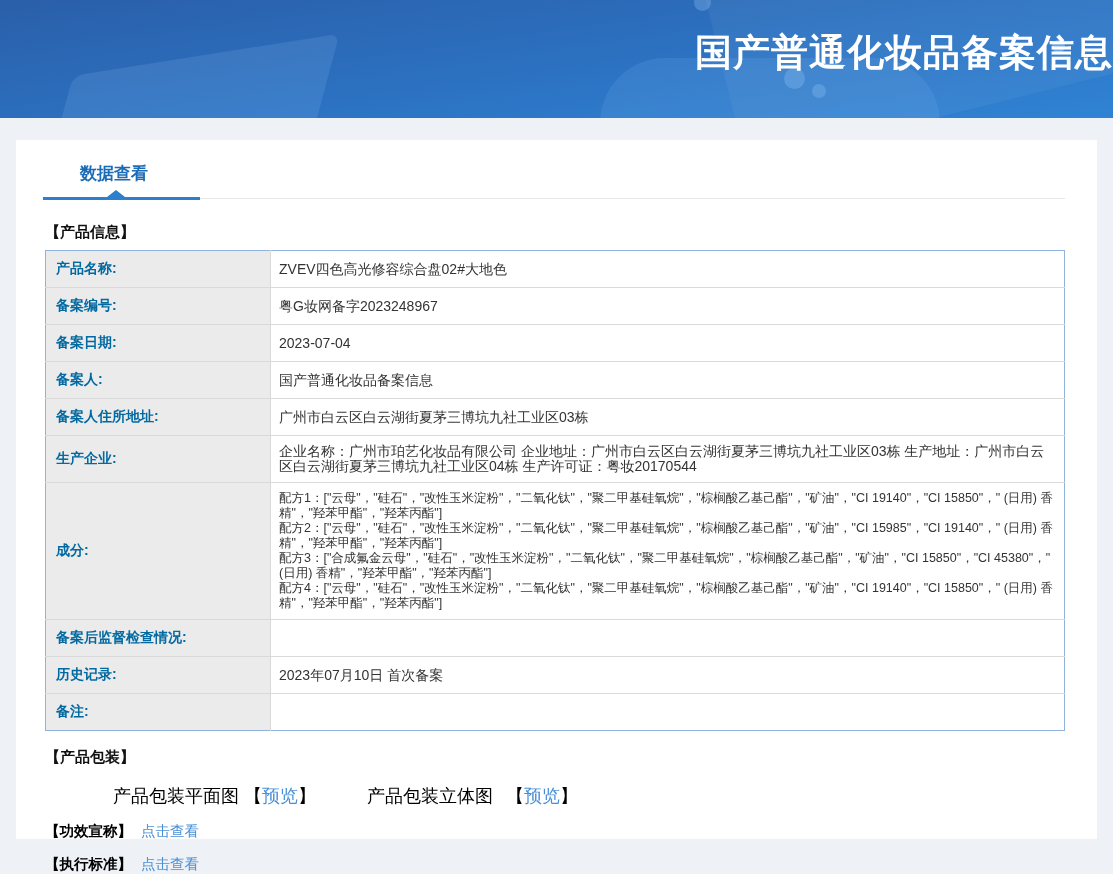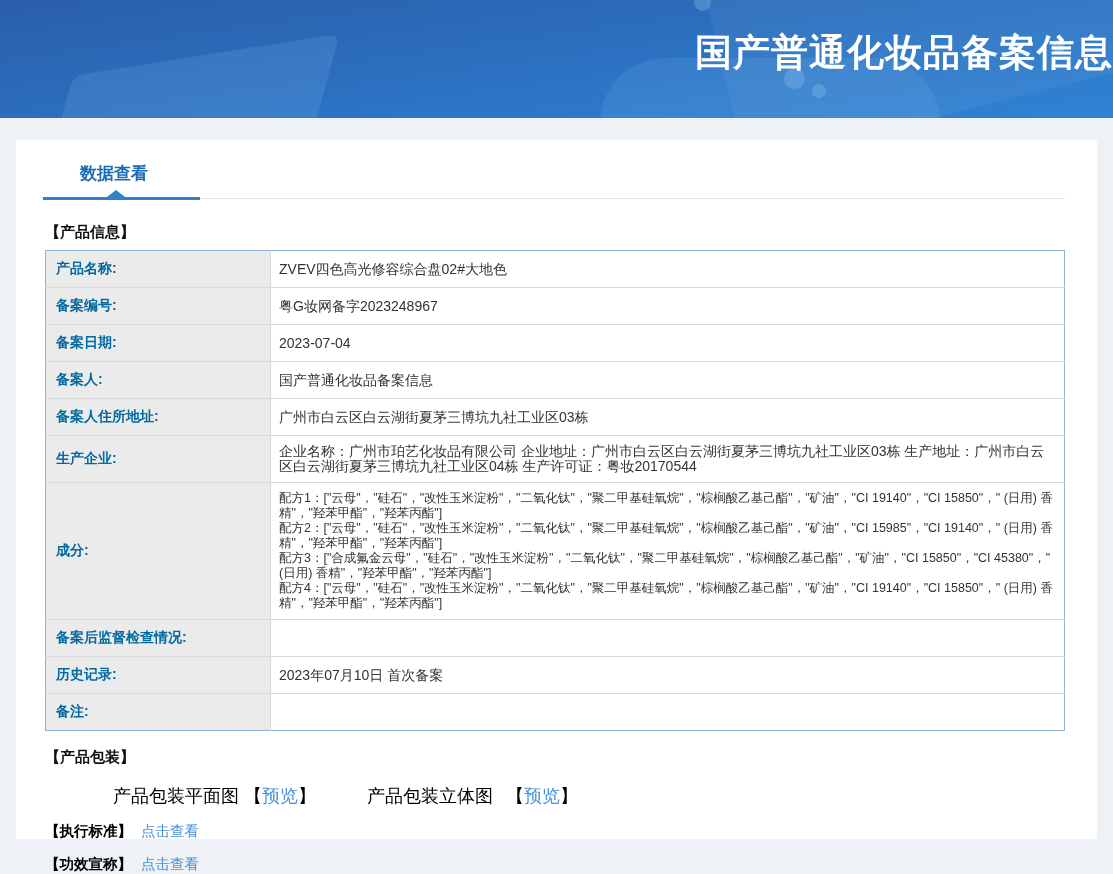--- a/index.html
+++ b/index.html
@@ -168,24 +168,24 @@
       <div class="section-title" style="margin-top:17px;">【产品包装】</div>
 
       <div class="pkg-row">
         <span class="pkg-item"><span>产品包装平面图</span>
           <span>【</span><a class="link">预览</a><span>】</span></span>
         <span class="pkg-item"><span>产品包装立体图</span><span class="gap2"></span>
           <span>【</span><a class="link">预览</a><span>】</span></span>
       </div>
 
       <div class="linkline">
-        <span class="bold-label">【执行标准】</span><a class="link">点击查看</a>
+        <span class="bold-label">【功效宣称】</span><a class="link">点击查看</a>
       </div>
 
       <div class="linkline">
-        <span class="bold-label">【功效宣称】</span><a class="link">点击查看</a>
+        <span class="bold-label">【执行标准】</span><a class="link">点击查看</a>
       </div>
 
     </div>
 
   </div>
 
 </div>
 
 </body></html>

